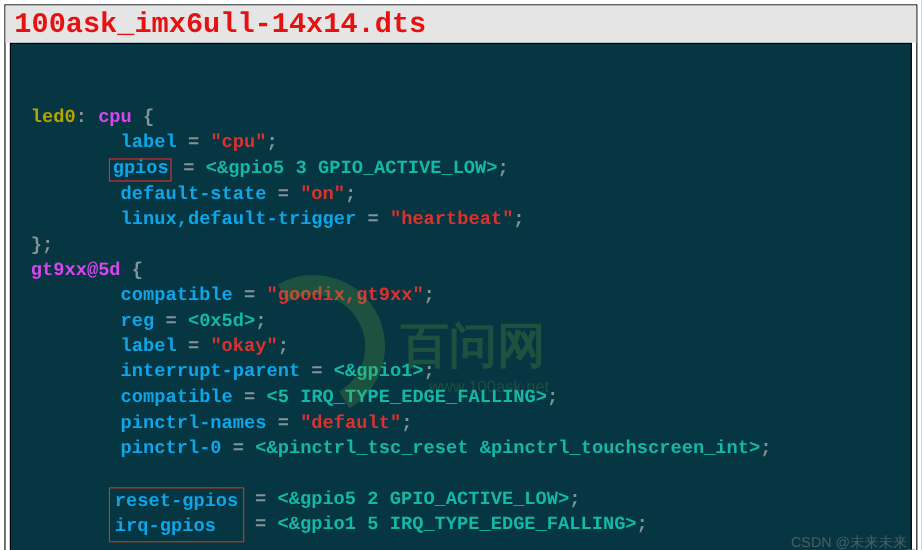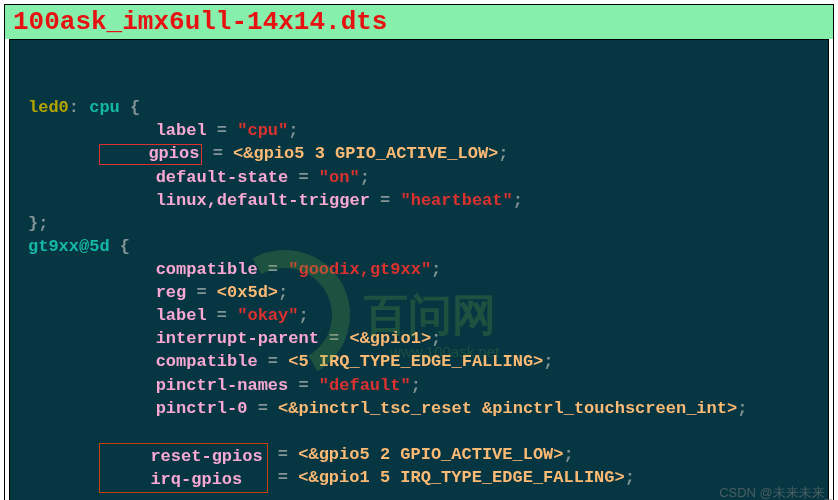--- a/index.html
+++ b/index.html
@@ -13,41 +13,41 @@
     font-weight: 600;
   }
   .outer {
     border: 1px solid #000;
   }
   .title {
     color: #e81111;
     font-size: 26px;
     font-weight: bold;
     padding: 2px 8px 2px 8px;
-    background: #86efac;
+    background: #e5e5e5;
     font-family: Consolas, "Courier New", monospace;
   }
   .code {
     background: #063642;
     color: #839496;
     padding: 10px 8px 4px 18px;
     margin: 0 4px 10px 4px;
     line-height: 1.36;
     white-space: pre;
     border: 1px solid #000;
     overflow: hidden;
     position: relative;
   }
   .label  { color: #b5a400; text-align: right; }
-  .nodenm { color: #14b8a6; }
-  .prop   { color: #f9a8d4; margin-left: 46px; }
+  .nodenm { color: #d946ef; }
+  .prop   { color: #0ea5e9; }
   .punct  { color: #839496; }
   .eq     { color: #839496; }
   .str    { color: #dc322f; }
-  .angle  { color: #fdba74; }
+  .angle  { color: #14b8a6; }
   .box {
     border: 1px solid #dc322f;
     padding: 0 2px;
     display: inline-block;
     line-height: 1.1;
   }
   .bigbox {
     border: 1px solid #c2410c;
     padding: 1px 4px;
     display: inline-block;

